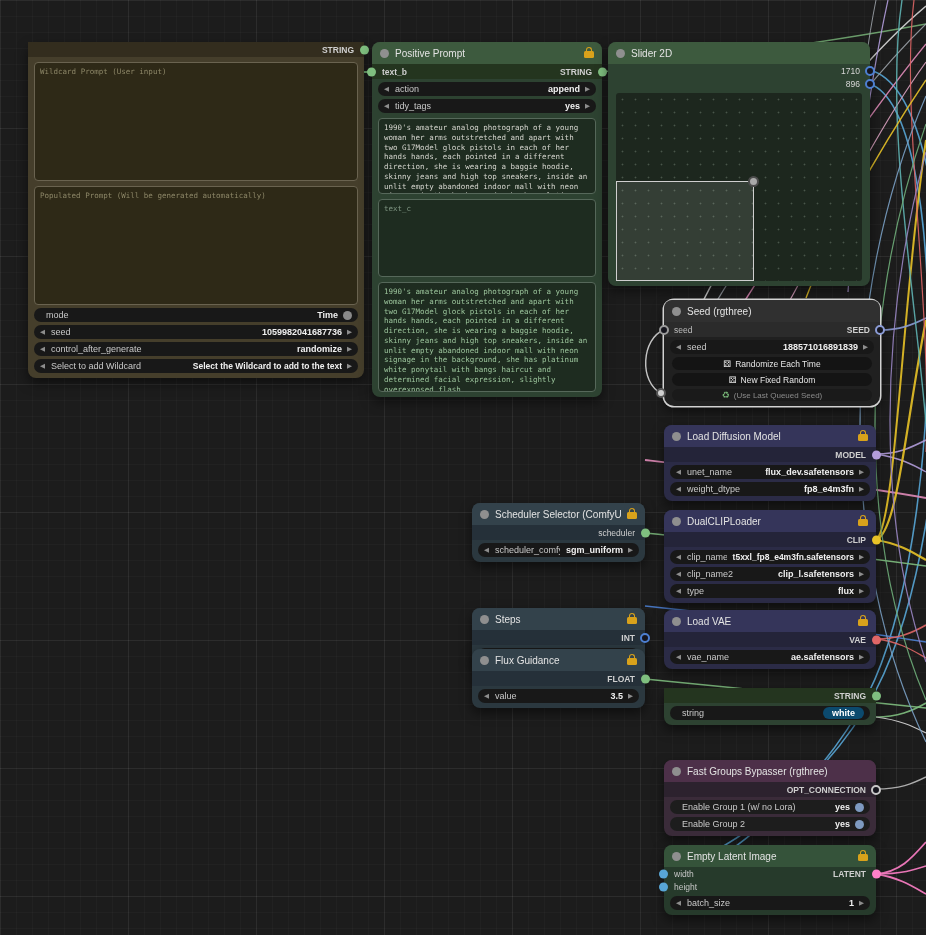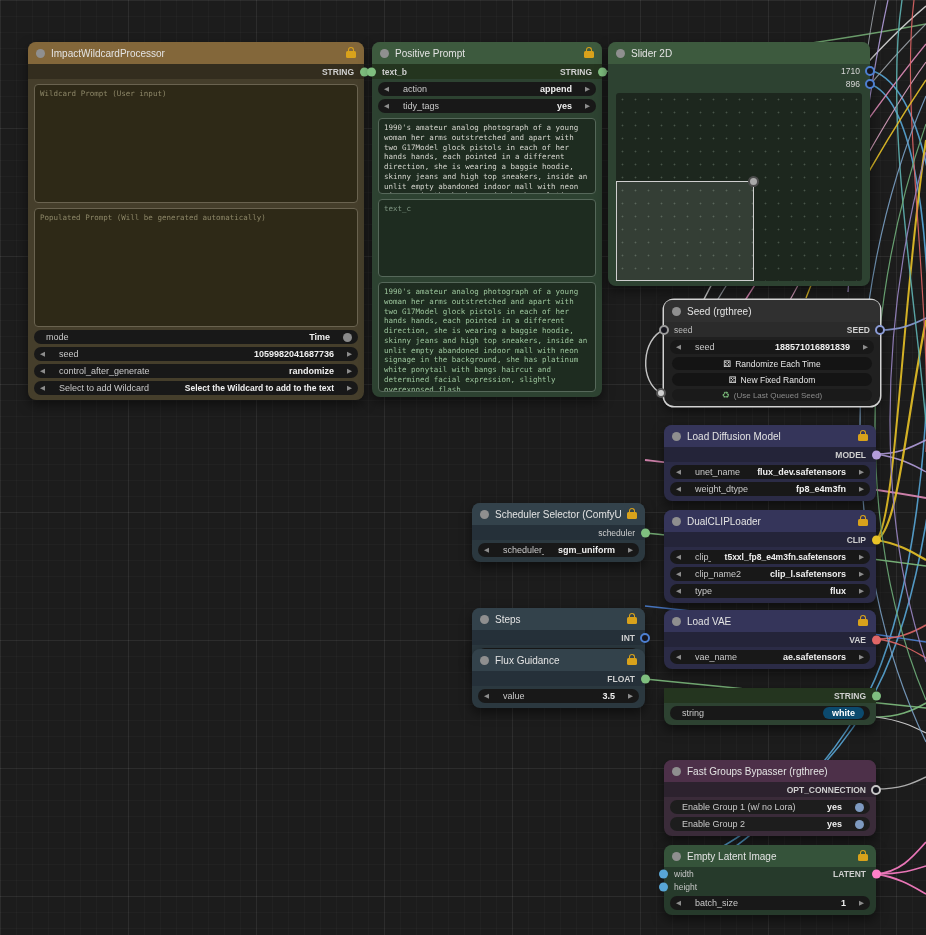--- a/index.html
+++ b/index.html
@@ -20,21 +20,21 @@
   .title{flex:1;font-size:10px;color:#e3e3e3;white-space:nowrap;overflow:hidden;}
   .lock{position:relative;width:10px;height:7px;background:#d9a21b;border-radius:1.5px;flex:none;margin-top:3px;}
   .lock::before{content:"";position:absolute;left:2px;top:-4px;width:4px;height:4px;border:1.5px solid #d9a21b;border-bottom:none;border-radius:3px 3px 0 0;}
   .iorow{position:relative;display:flex;justify-content:space-between;align-items:center;height:15px;padding:0 10px;font-size:8.5px;font-weight:bold;color:#cfcfcf;}
   .iorow.strip{background:var(--strip);}
   .iorow .lft{text-align:left;} .iorow .rgt{margin-left:auto;text-align:right;}
   .port{position:absolute;width:9px;height:9px;border-radius:50%;top:50%;transform:translateY(-50%);background:var(--c);}
   .port.r{right:-5px;} .port.l{left:-5px;}
   .port.ring{width:10px;height:10px;background:#15151d;border:2.5px solid var(--c);}
   .ta{margin:5px 6px 0 6px;border-radius:4px;padding:4px 5px;font-family:"DejaVu Sans Mono", monospace;font-size:7.5px;line-height:1.3;overflow:hidden;white-space:pre-wrap;}
-  .widget{display:flex;align-items:center;height:13px;margin:3px 6px 0 6px;padding:7px 6px;background:#181818;border-radius:7px;font-size:9px;color:#c9c9c9;gap:8px;}
+  .widget{display:flex;align-items:center;height:13px;margin:3px 6px 0 6px;padding:7px 6px;background:#181818;border-radius:7px;font-size:9px;color:#c9c9c9;}
   .widget .arr{color:#8d8d8d;font-size:6.5px;flex:none;}
   .widget .lab{margin:0 6px;flex:1;text-align:left;white-space:nowrap;overflow:hidden;}
   .widget .val{margin-right:5px;font-weight:bold;color:#f0f0f0;white-space:nowrap;}
   .widget .valcap{background:#0c4a6e;border-radius:6px;padding:0 9px;font-weight:bold;color:#fff;line-height:12px;}
   .widget .tgl{width:9px;height:9px;border-radius:50%;flex:none;}
   .btn{display:flex;align-items:center;justify-content:center;gap:4px;height:13px;margin:3px 8px 0 8px;background:#141414;border-radius:7px;font-size:8.5px;color:#e6e6e6;}
   .btn.dim{color:#8b8b8b;height:12px;font-size:8px;background:#1a1a1a;}
   .btn .bicon{font-size:9px;}
   .btn.dim .bicon{color:#79b879;}
   .sl-canvas{position:relative;margin:3px 8px 0 8px;height:188px;border-radius:3px;background:#1d271e;
@@ -85,25 +85,20 @@
       <path d="M 914 0 C 900 110, 932 300, 926 452" stroke="#e06666" stroke-width="1.2" fill="none" opacity="0.9"></path>
       <path d="M 888 0 C 864 110, 852 230, 848 292" stroke="#b39ddb" stroke-width="1.2" fill="none" opacity="0.9"></path>
       <path d="M 876 0 C 860 80, 854 170, 856 240" stroke="#9aa0a6" stroke-width="1" fill="none" opacity="0.9"></path>
       <path d="M 926 96 C 838 300, 838 560, 926 742" stroke="#7aa0c4" stroke-width="1.2" fill="none" opacity="0.9"></path>
       <path d="M 926 124 C 858 320, 858 540, 926 700" stroke="#6fae7a" stroke-width="1.2" fill="none" opacity="0.9"></path>
       <path d="M 926 152 C 878 330, 878 520, 926 662" stroke="#9a86c4" stroke-width="1.2" fill="none" opacity="0.9"></path>
       <path d="M 926 80 C 872 160, 824 250, 806 298" stroke="#e8c227" stroke-width="1.4" fill="none" opacity="0.9"></path>
     </svg>
 
   <div class="node" style="left:28px;top:42px;width:336px;--hdr:#83673a;--body:#453e2b;--strip:#332d1e;">
-    <div class="hdr">
-      <span class="cdot"></span>
-      <span class="title">ImpactWildcardProcessor</span>
-      <span class="lock"></span>
-    </div>
     <div class="iorow strip">
       <span class="rgt">STRING</span>
       <span class="port r" style="--c:#7fbf7f"></span>
     </div>
     <div class="ta imp-ta">Wildcard Prompt (User input)</div>
     <div class="ta imp-ta">Populated Prompt (Will be generated automatically)</div>
     <div class="widget">
       <span class="lab">mode</span>
       <span class="val">Time</span>
       <span class="tgl" style="background:#8a8a8a"></span>

